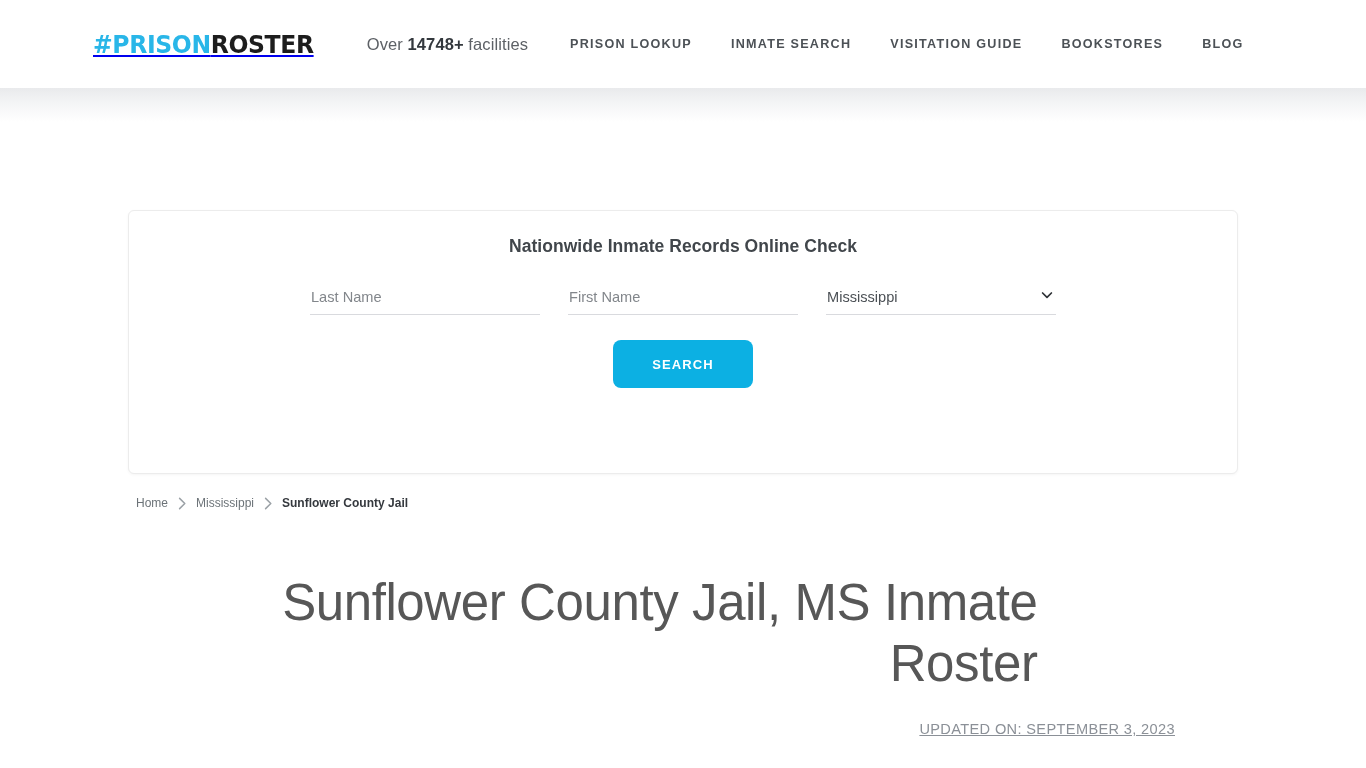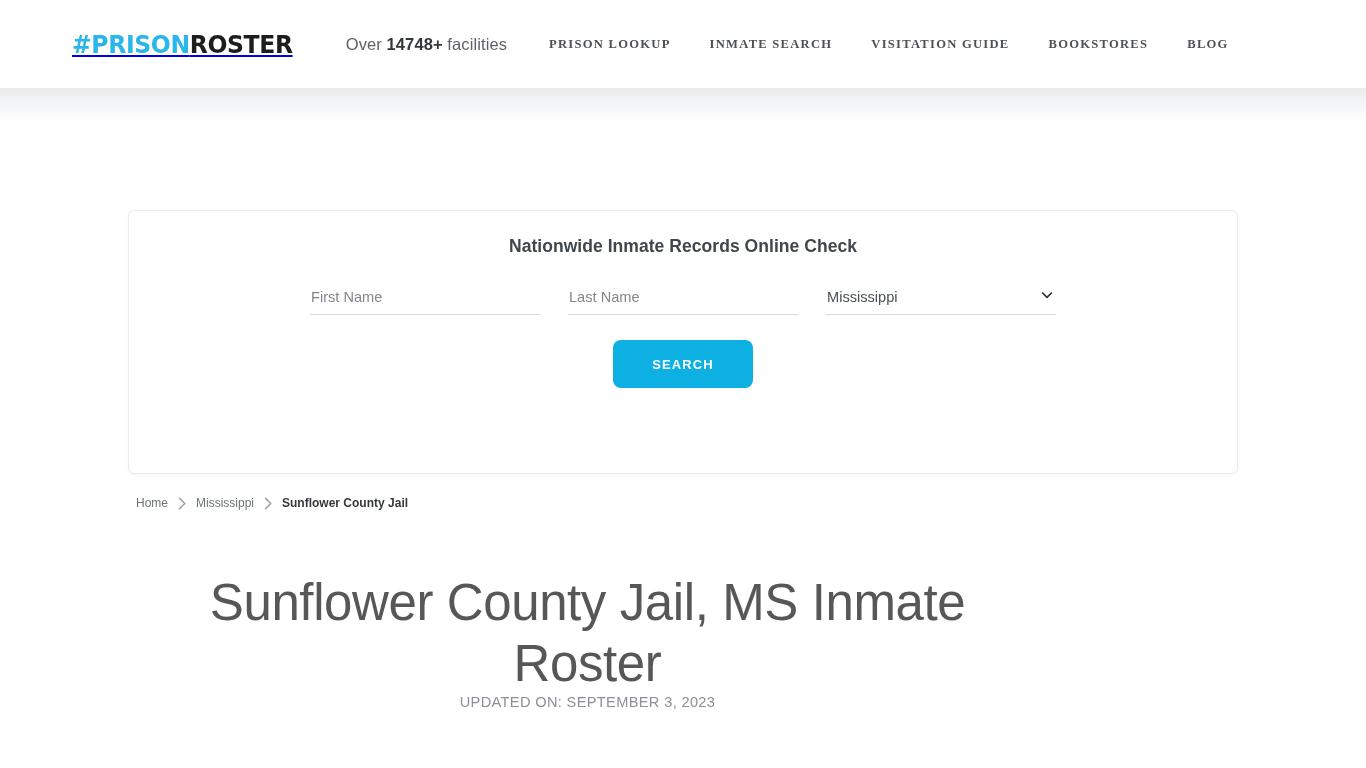--- a/index.html
+++ b/index.html
@@ -20,21 +20,21 @@
     background: #ffffff;
     display: flex;
     align-items: center;
     z-index: 5;
   }
   .header-inner {
     width: 1366px;
     height: 88px;
     display: flex;
     align-items: center;
-    padding-left: 72px;
+    padding-left: 93px;
   }
   .logo {
     font-family: "DejaVu Sans", sans-serif;
     font-size: 25px;
     font-weight: 700;
     letter-spacing: -0.4px;
     line-height: 1;
     white-space: nowrap;
     display: inline-block;
     transform: scaleX(0.94);
@@ -49,21 +49,20 @@
     color: #5d6166;
     white-space: nowrap;
     letter-spacing: 0.1px;
   }
   .facilities b { color: #33383d; font-weight: 700; }
 
   .main-nav {
     display: flex;
     align-items: center;
     margin-left: 42px;
-    font-family: Liberation Serif, serif;
   }
   .nav-link {
     font-size: 12.6px;
     font-weight: 700;
     letter-spacing: 1.25px;
     color: #4c5156;
     text-decoration: none;
     white-space: nowrap;
     margin-right: 39px;
     text-transform: uppercase;
@@ -213,36 +212,38 @@
     color: #9ba1a6;
   }
   .crumb-sep svg { display: block; }
 
   
   .title-block {
     position: absolute;
     left: 0;
     top: 484px;
     width: 1175px;
-    text-align: center;
+    text-align: right;
   }
   .page-title {
     font-size: 51px;
     line-height: 61px;
     font-weight: 400;
     color: #575757;
     letter-spacing: -0.4px;
     max-width: 900px;
     margin: 0 auto;
   }
   .updated {
+    margin-top: 27px;
     font-size: 14.6px;
     color: #8b9097;
     letter-spacing: 0.35px;
     text-transform: uppercase;
+    text-decoration: underline;
   }
 </style>
 </head>
 <body>
 
 <header class="site-header">
   <div class="header-inner">
 
     <a class="logo" href="#">
       <span class="mark">#PRISON</span><span class="name">ROSTER</span>
@@ -264,25 +265,25 @@
   <div class="header-shadow"></div>
 </header>
 
 <div class="page">
 
   <section class="search-card">
     <h2 class="search-title">Nationwide Inmate Records Online Check</h2>
 
     <form class="form-row">
       <div class="field">
+        <input type="text" placeholder="Last Name" style="">
+      </div>
+
+      <div class="field">
         <input type="text" placeholder="First Name" style="">
-      </div>
-
-      <div class="field">
-        <input type="text" placeholder="Last Name" style="">
       </div>
 
       <div class="field state">
         <select>
           <option>Mississippi</option>
         </select>
         <span class="chevron">
           <svg width="14" height="14" viewBox="0 0 14 14" aria-hidden="true">
             <path d="M2.6 5 L7 9.4 L11.4 5" fill="none" stroke="#2f3337" stroke-width="1.7" stroke-linecap="round" stroke-linejoin="round"></path>
           </svg>

